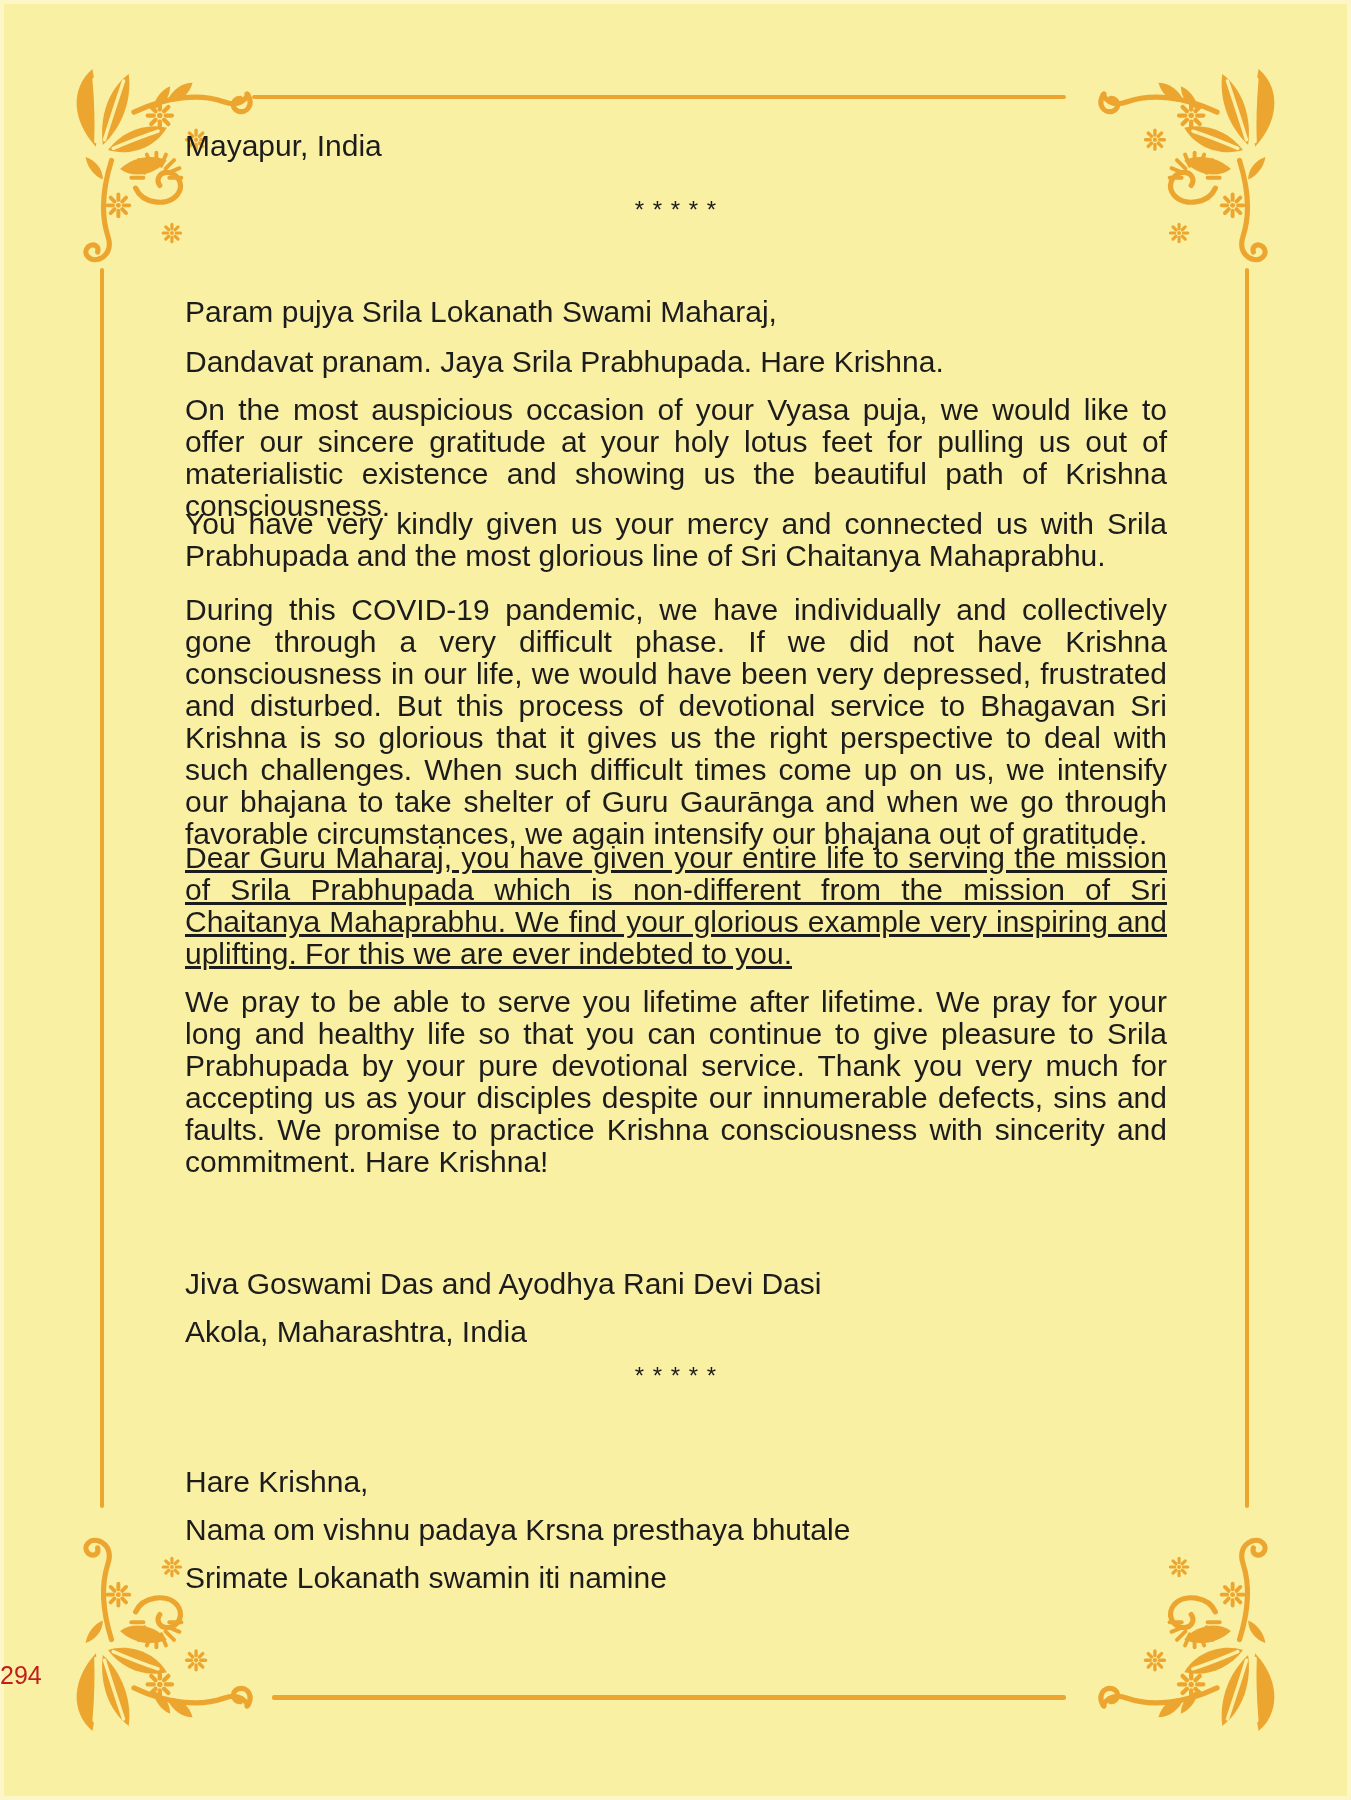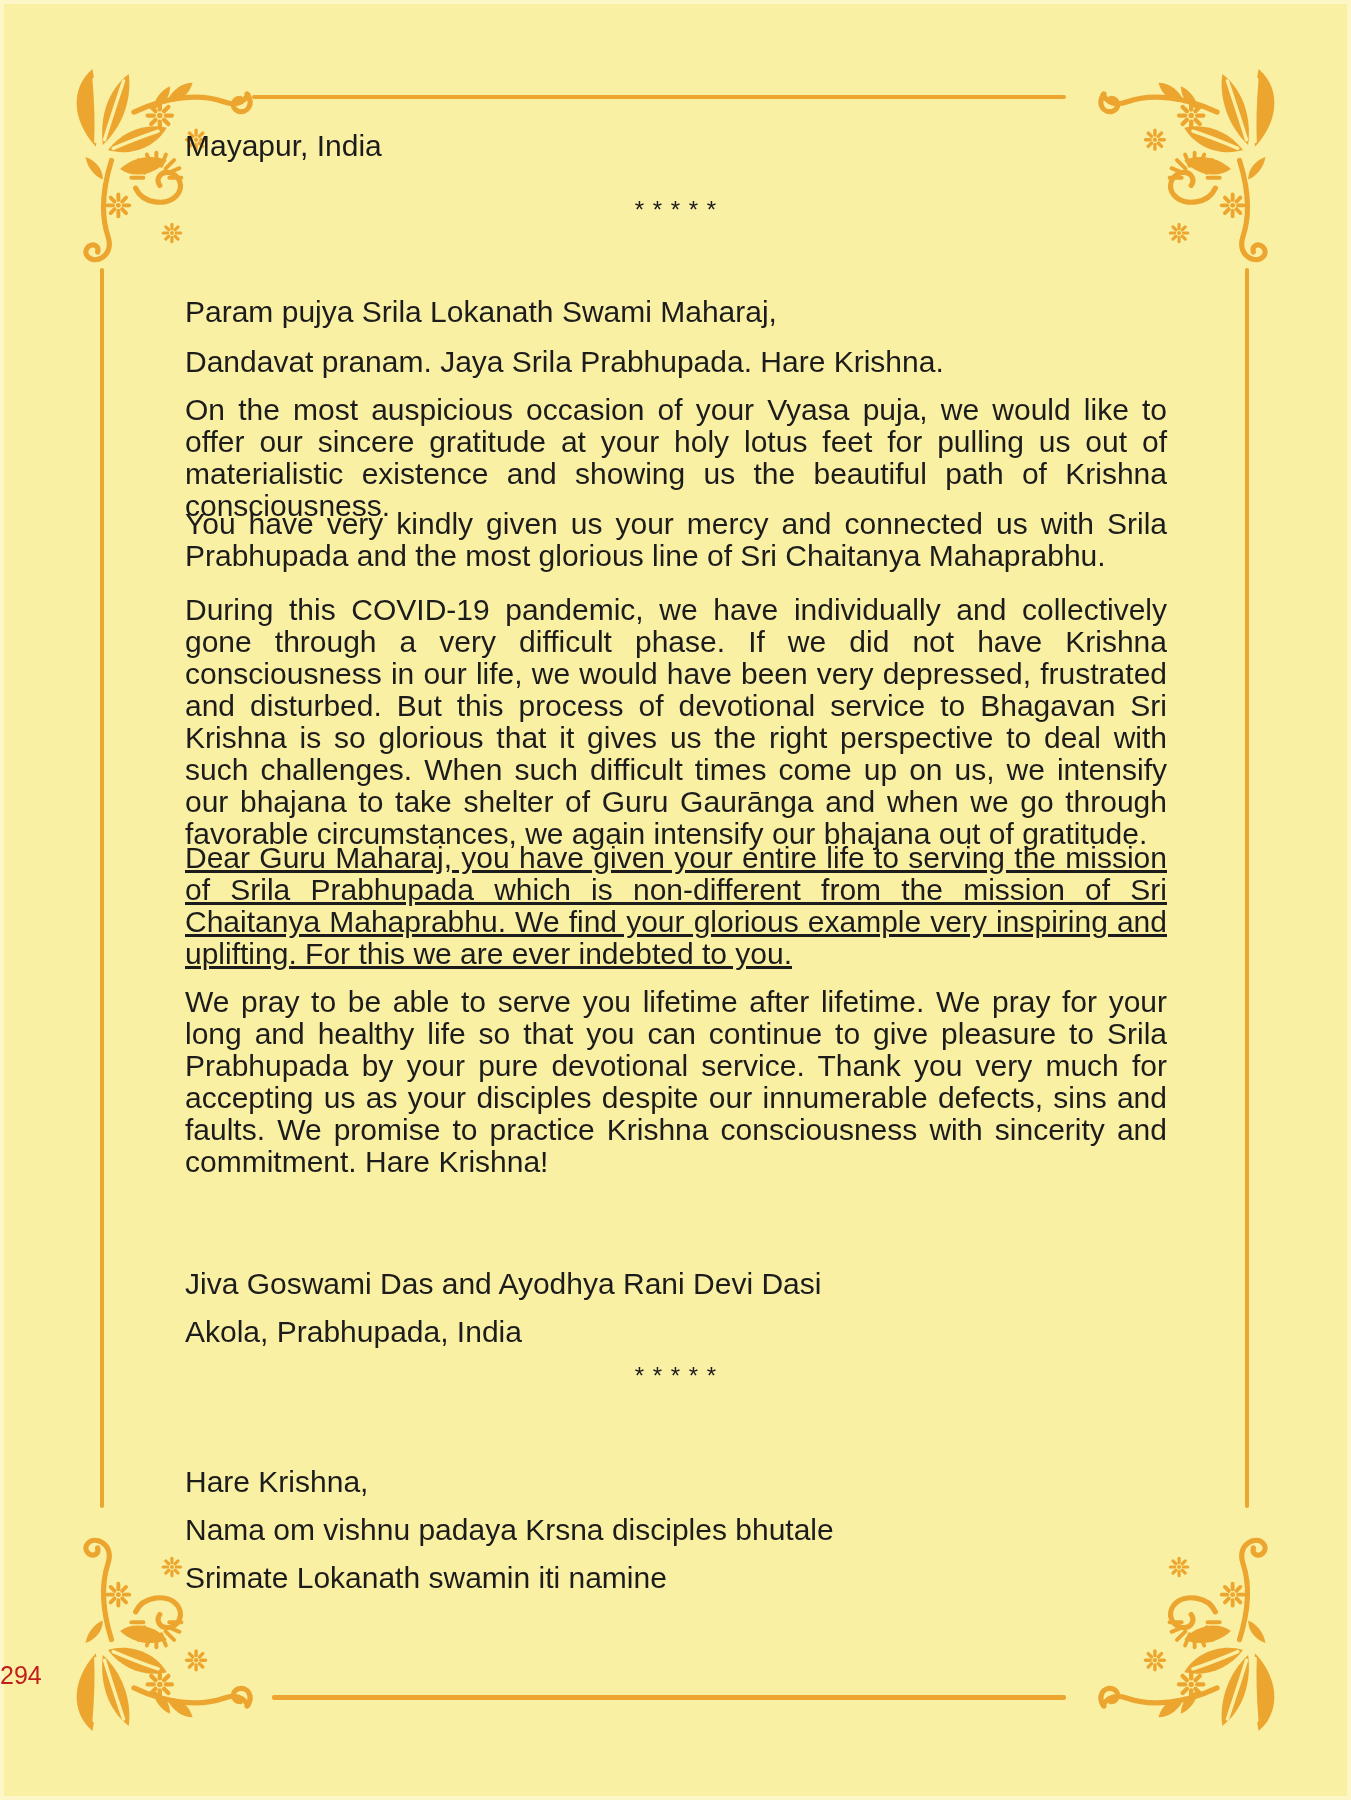--- a/index.html
+++ b/index.html
@@ -142,23 +142,23 @@
     <p class="t-salutation">Param pujya Srila Lokanath Swami Maharaj,</p>
     <p class="t-greeting">Dandavat pranam. Jaya Srila Prabhupada. Hare Krishna.</p>
 
     <p class="t-p0 para">On the most auspicious occasion of your Vyasa puja, we would like to offer our sincere gratitude at your holy lotus feet for pulling us out of materialistic existence and showing us the beautiful path of Krishna consciousness.</p>
     <p class="t-p1 para">You have very kindly given us your mercy and connected us with Srila Prabhupada and the most glorious line of Sri Chaitanya Mahaprabhu.</p>
     <p class="t-p2 para">During this COVID-19 pandemic, we have individually and collectively gone through a very difficult phase. If we did not have Krishna consciousness in our life, we would have been very depressed, frustrated and disturbed. But this process of devotional service to Bhagavan Sri Krishna is so glorious that it gives us the right perspective to deal with such challenges. When such difficult times come up on us, we intensify our bhajana to take shelter of Guru Gaurānga and when we go through favorable circumstances, we again intensify our bhajana out of gratitude.</p>
     <p class="t-p3 para">Dear Guru Maharaj, you have given your entire life to serving the mission of Srila Prabhupada which is non-different from the mission of Sri Chaitanya Mahaprabhu. We find your glorious example very inspiring and uplifting. For this we are ever indebted to you.</p>
     <p class="t-p4 para">We pray to be able to serve you lifetime after lifetime. We pray for your long and healthy life so that you can continue to give pleasure to Srila Prabhupada by your pure devotional service. Thank you very much for accepting us as your disciples despite our innumerable defects, sins and faults. We promise to practice Krishna consciousness with sincerity and commitment. Hare Krishna!</p>
 
     <p class="t-signatories">Jiva Goswami Das and Ayodhya Rani Devi Dasi</p>
-    <p class="t-sigloc">Akola, Prabhupada, India</p>
+    <p class="t-sigloc">Akola, Maharashtra, India</p>
 
     <div class="t-sep2 sep">* * * * *</div>
 
     <p class="t-verse1">Hare Krishna,</p>
-    <p class="t-verse2">Nama om vishnu padaya Krsna disciples bhutale</p>
+    <p class="t-verse2">Nama om vishnu padaya Krsna presthaya bhutale</p>
     <p class="t-verse3">Srimate Lokanath swamin iti namine</p>
   </div>
 
   <div class="page-number">294</div>
 </div>
 
 </body></html>

